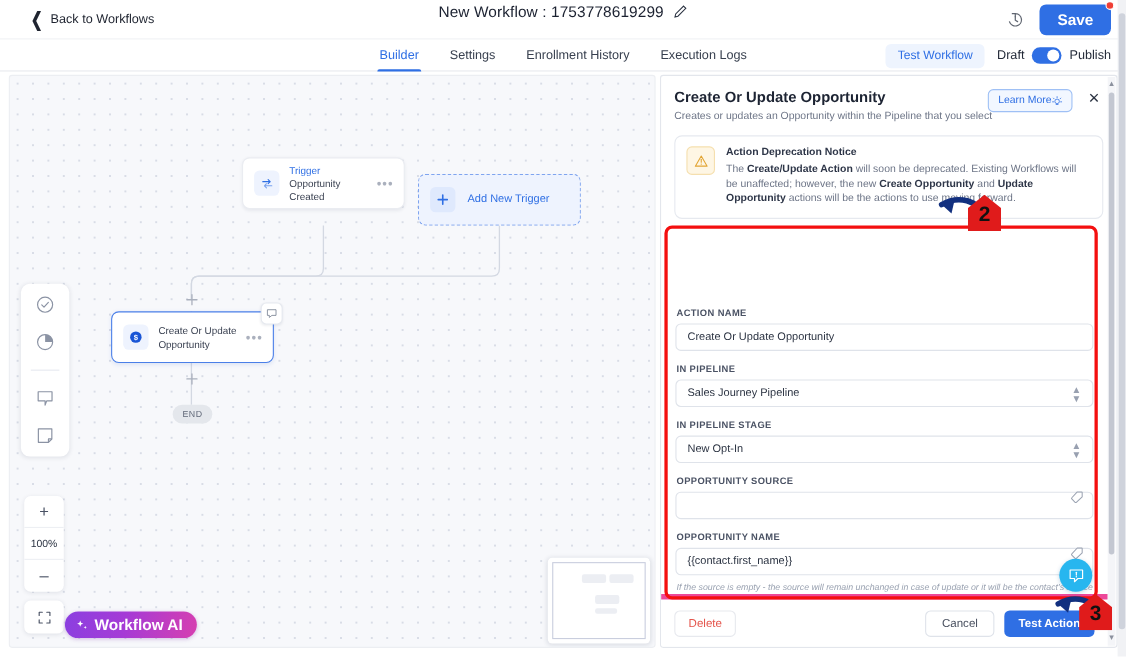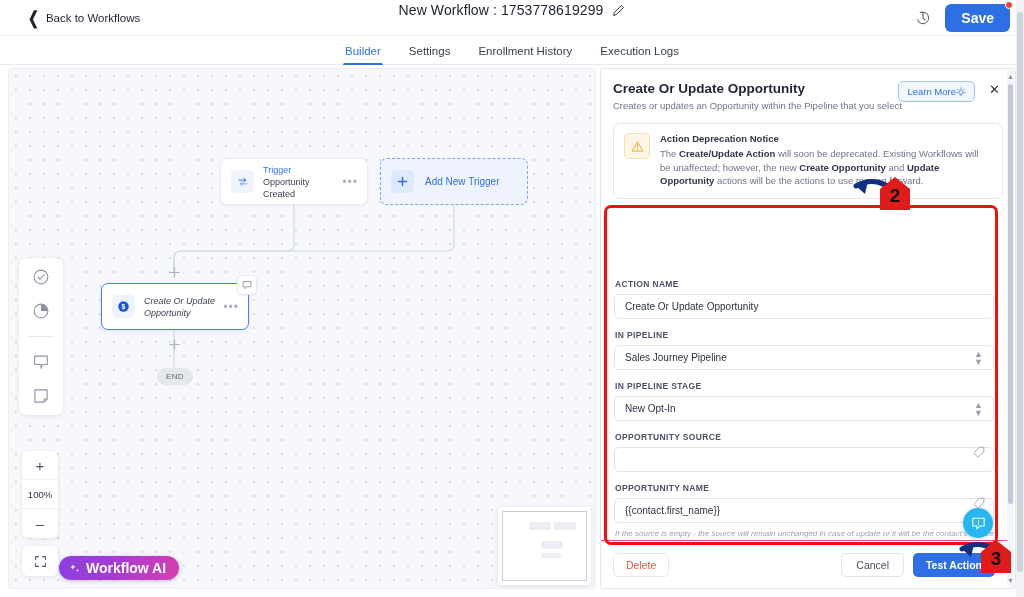--- a/index.html
+++ b/index.html
@@ -182,21 +182,21 @@
   }
   .mm-box { position: absolute; background: #eceef3; border-radius: 2px; }
 
   
   .node {
     position: absolute; background: #fff;
     border-radius: 7px;
     display: flex; align-items: center;
   }
   .node-trigger {
-    left: 211px; top: 89px; width: 148px; height: 47px;
+    left: 211px; top: 74px; width: 148px; height: 47px;
     border: 1px solid #eaecf1;
     box-shadow: 0 1px 3px rgba(30,40,70,.07);
   }
   .node-action {
     left: 92px; top: 214px; width: 148px; height: 47px;
     border: 1.3px solid #4a7fe8;
     box-shadow: 0 1px 4px rgba(40,90,200,.12);
   }
   .node-add {
     left: 371px; top: 89px; width: 148px; height: 47px;
@@ -206,21 +206,21 @@
   }
   .node-ico {
     width: 23px; height: 23px; border-radius: 5px;
     background: #eef3fe;
     display: flex; align-items: center; justify-content: center;
     margin-left: 10px; flex: none;
   }
   .node-text { margin-left: 9px; flex: 1; min-width: 0; }
   .node-t1 { font-size: 9px; color: #2f6fe4; line-height: 12px; }
   .node-t2 { font-size: 9px; color: #3c4353; line-height: 12px; }
-  .node-t-plain { font-size: 9px; color: #3c4353; line-height: 12px; font-style: italic; }
+  .node-t-plain { font-size: 9px; color: #3c4353; line-height: 12px; }
   .node-dots {
     color: #aab0bd; font-size: 12px; letter-spacing: 1px;
     margin-right: 9px; cursor: pointer; line-height: 6px;
   }
   .node-add-label { font-size: 10px; color: #2f6fe4; margin-left: 11px; }
   .node-note-badge {
     position: absolute; right: -9px; top: -9px;
     width: 20px; height: 20px; border-radius: 5px;
     background: #fff; border: 1px solid #e6e9ef;
     display: flex; align-items: center; justify-content: center;
@@ -306,21 +306,21 @@
     position: absolute; right: 9px; top: 50%; transform: translateY(-50%);
     width: 12px; height: 12px;
   }
   .f-hint {
     font-size: 8px; color: #9aa2b1; font-style: italic;
     line-height: 11px; margin: -6px 0 9px 1px;
   }
 
   .panel-footer {
     position: absolute; left: 0; right: 8px; bottom: 0; height: 48px;
-    border-top: 1px solid #ec4899;
+    border-top: 5px solid #ec4899;
     display: flex; align-items: center; padding: 0 12px;
     background: #fff;
   }
   .btn-delete {
     border: 1px solid #e7e9ee; background: #fff; color: #e4544b;
     font-size: 10.5px; border-radius: 5px; padding: 5px 12px; cursor: pointer;
   }
   .footer-right { margin-left: auto; display: flex; align-items: center; gap: 9px; }
   .btn-cancel {
     border: 1px solid #dfe3ea; background: #fff; color: #49505f;
@@ -420,20 +420,30 @@
       <div class="tab">
           <span>Settings</span>
         </div>
       <div class="tab">
           <span>Enrollment History</span>
         </div>
       <div class="tab">
           <span>Execution Logs</span>
         </div>
     </div>
+    <div class="tabbar-right">
+      <button class="test-wf-btn">Test Workflow</button>
+      <div class="publish-group">
+        <span class="publish-label">Draft</span>
+        <div class="toggle">
+          <div class="toggle-knob"></div>
+        </div>
+        <span class="publish-label">Publish</span>
+      </div>
+    </div>
   </div>
 
   <div class="canvas">
 
     <svg style="position:absolute;left:0;top:0;width:588px;height:521px">
       <path d="M285 136 V 175 Q285 182 278 182 H 172 Q165 182 165 189 V 203" fill="none" stroke="#d3d8e2" stroke-width="1.2"></path>
       <path d="M445 136 V 175 Q445 182 438 182 H 172 Q165 182 165 189 V 203" fill="none" stroke="#d3d8e2" stroke-width="1.2"></path>
       <path d="M165 217 V 214" fill="none" stroke="#d3d8e2" stroke-width="1.2"></path>
       <path d="M165 261 V 299" fill="none" stroke="#d3d8e2" stroke-width="1.2"></path>
     </svg>

